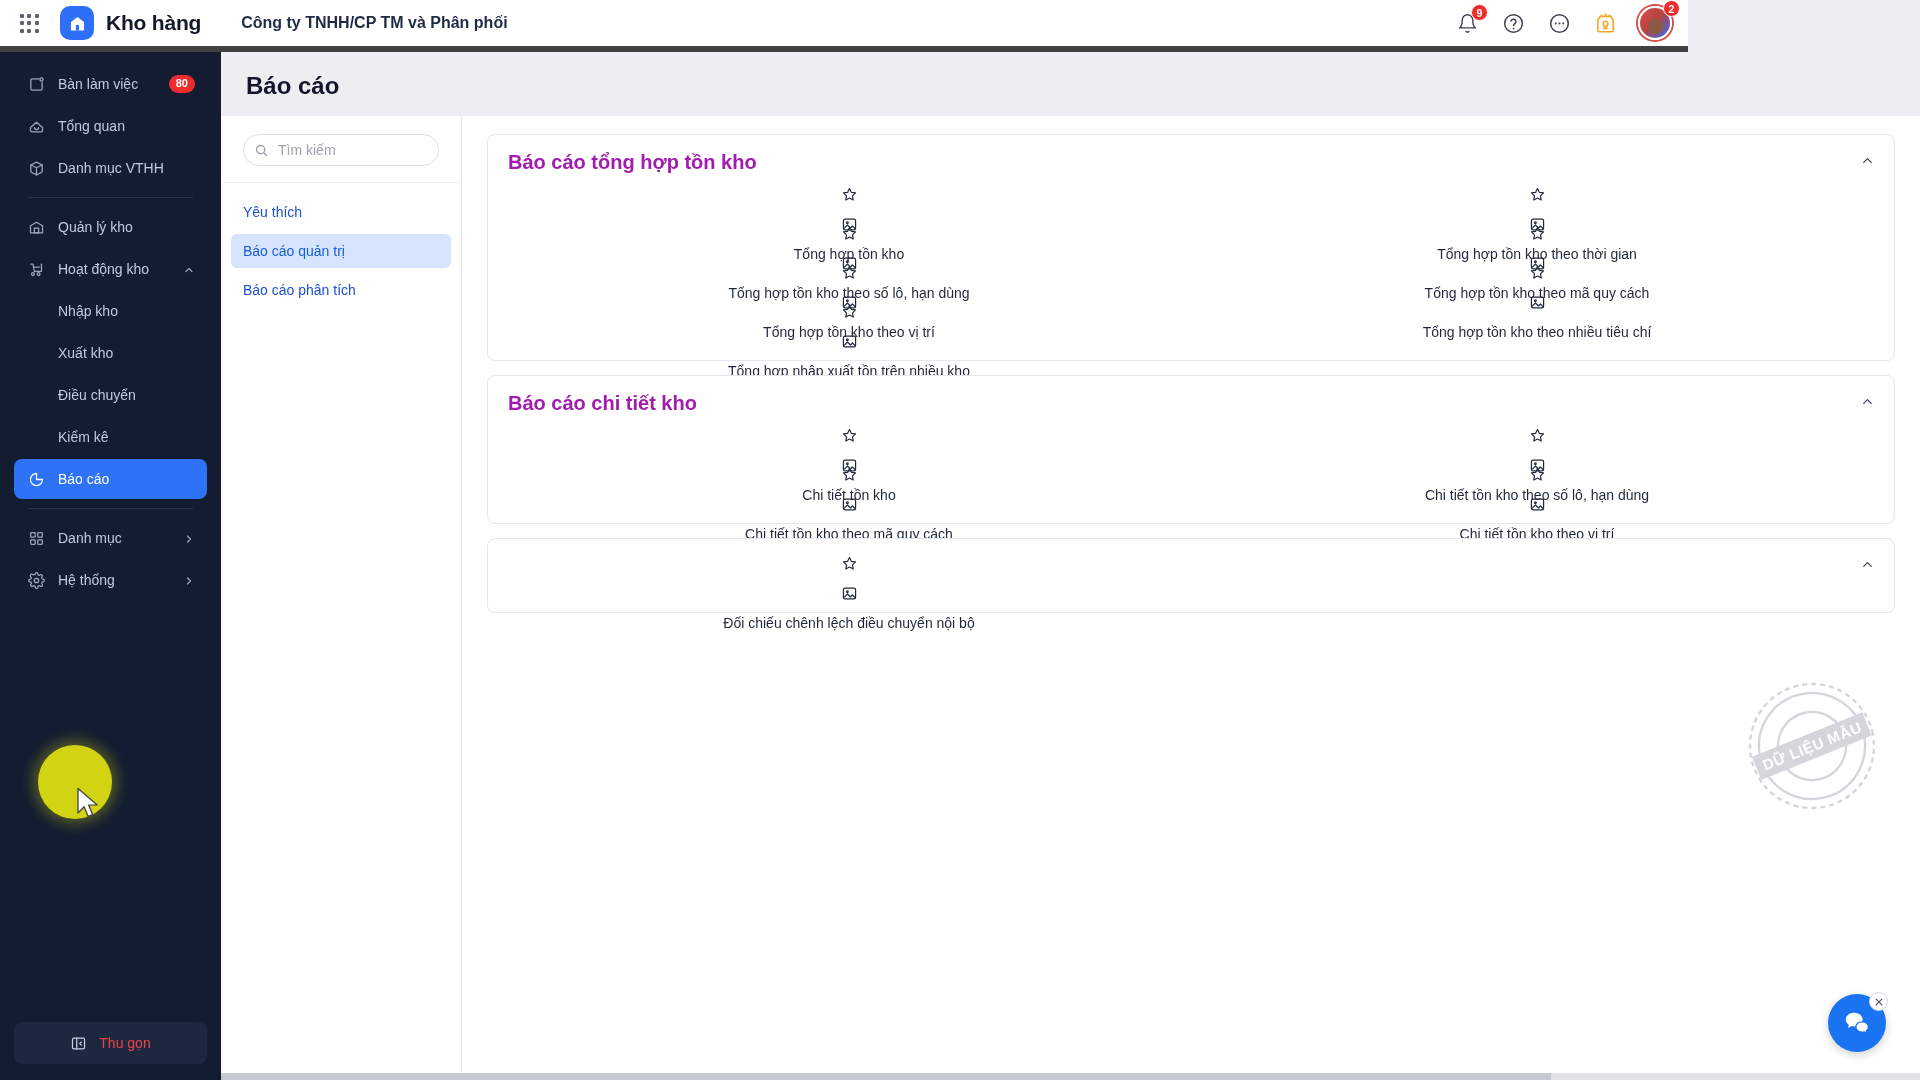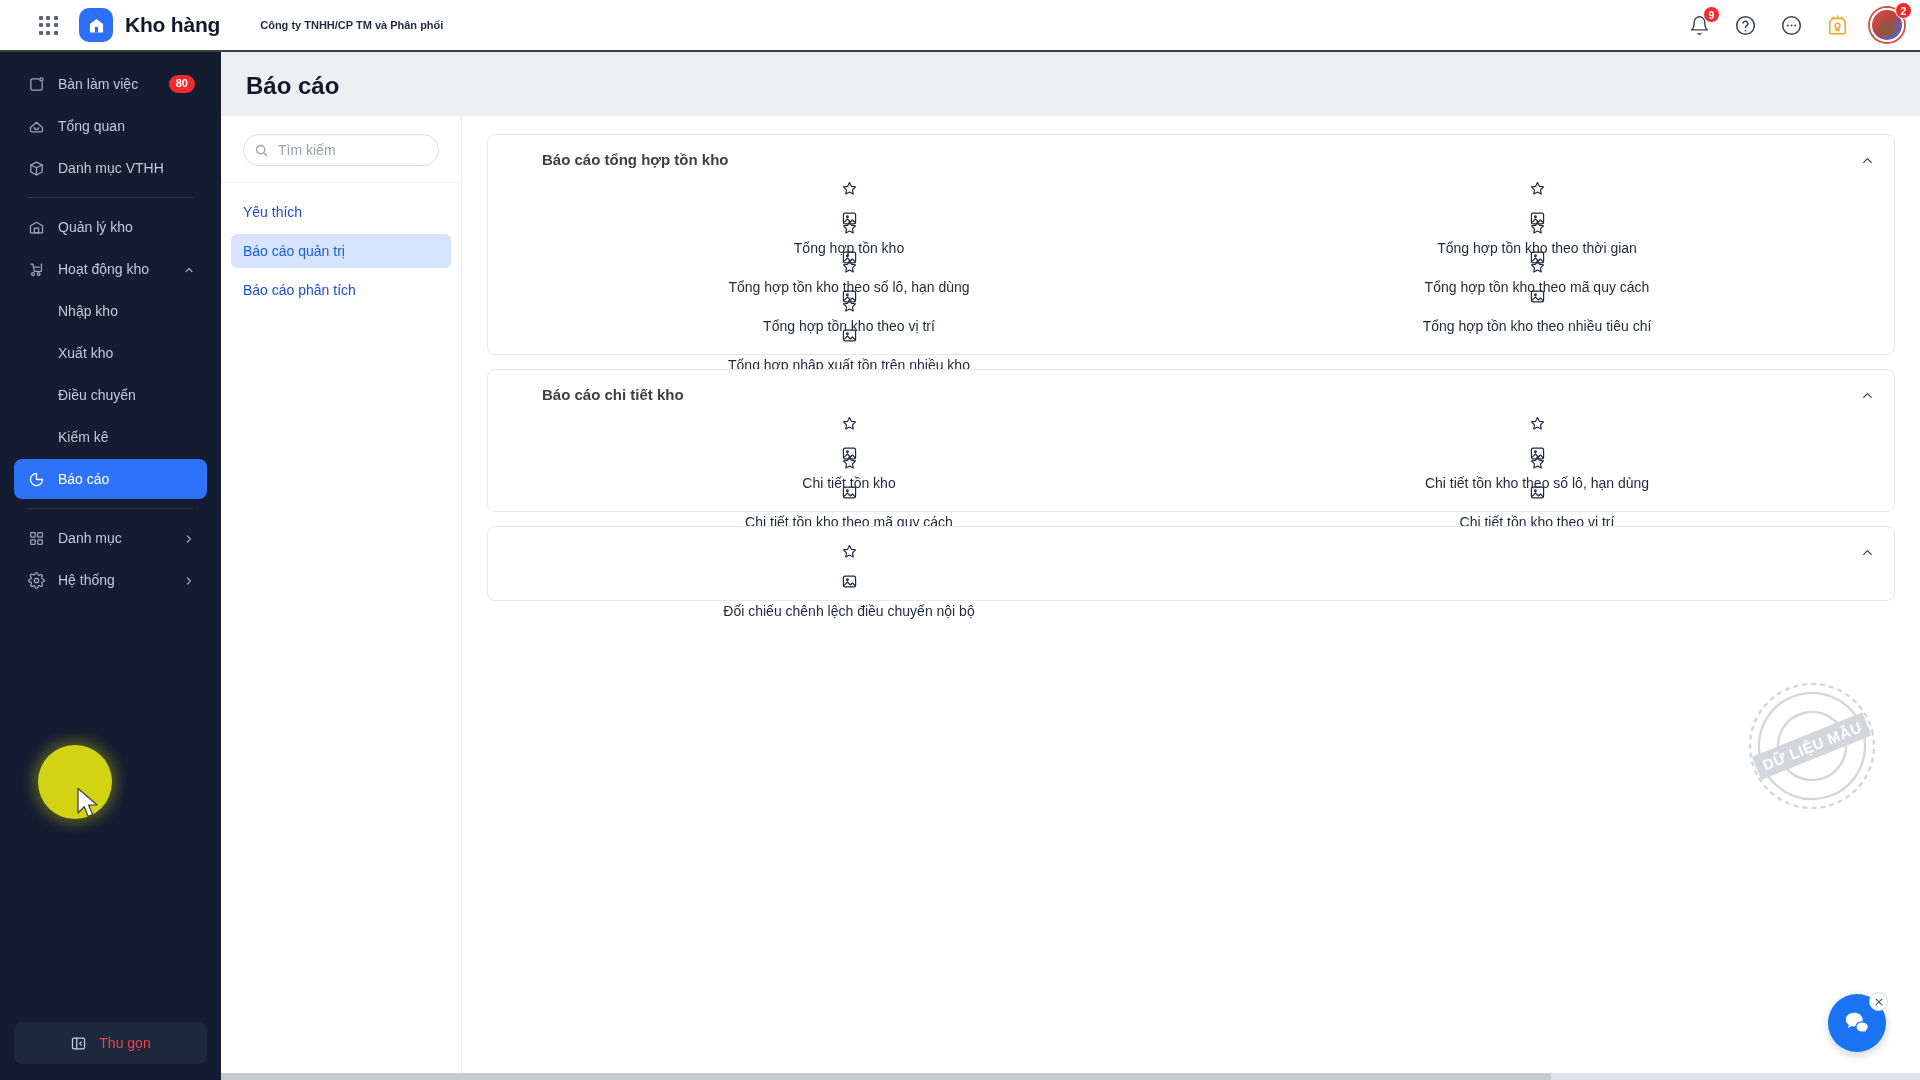--- a/index.html
+++ b/index.html
@@ -7,26 +7,25 @@
   html, body {
     width: 1920px; height: 1080px;
     overflow: hidden;
     font-family: "Liberation Sans", "DejaVu Sans", sans-serif;
     background: #eceef2;
   }
 
   
   .topbar {
     position: absolute; top: 0; left: 0;
-    width: 1920px; height: 52px;
+    width: 1688px; height: 52px;
     background: #ffffff;
     display: flex; align-items: center;
-    border-bottom: 2px solid #404040;
+    border-bottom: 6px solid #404040;
     z-index: 40;
-    padding-left: 19px;
   }
   .apps-grid {
     width: 26px; height: 26px;
     margin-left: 16px;
     display: grid;
     grid-template-columns: repeat(3, 4px);
     grid-template-rows: repeat(3, 4px);
     gap: 3.5px;
     align-content: center; justify-content: center;
     cursor: pointer;
@@ -40,21 +39,21 @@
     display: flex; align-items: center; justify-content: center;
     flex: none;
   }
   .brand-name {
     margin-left: 12px;
     font-size: 21px; font-weight: bold; color: #13182a;
     letter-spacing: -0.2px;
   }
   .company-name {
     margin-left: 40px;
-    font-size: 11px; font-weight: bold; color: #1f2a44;
+    font-size: 16px; font-weight: bold; color: #1f2a44;
   }
   .topbar-right {
     margin-left: auto; margin-right: 16px;
     display: flex; align-items: center; gap: 20px;
   }
   .tb-icon { position: relative; width: 26px; height: 26px; display:flex; align-items:center; justify-content:center; cursor: pointer; }
   .badge {
     position: absolute; top: -6px; right: -8px;
     min-width: 17px; height: 17px; padding: 0 4px;
     border-radius: 9px; background: #ef2b2b;
@@ -163,21 +162,21 @@
   .cat-item.selected { background: #d6e4fd; color: #1a5fd6; }
 
   
   .cards-area { flex: 1; padding: 18px 25px 0 25px; overflow: hidden; }
   .card {
     border: 1px solid #e4e7ee; border-radius: 8px;
     background: #fff; margin-bottom: 14px;
     padding: 16px 20px 18px 20px;
     position: relative;
   }
-  .card-title { font-size: 15px; font-weight: bold; color: #404040; margin-bottom: 12px; margin-left: 34px; }
+  .card-title { font-size: 20px; font-weight: bold; color: #a21caf; margin-bottom: 12px; }
   .card-toggle { position: absolute; top: 16px; right: 18px; cursor: pointer; width: 18px; height: 18px; display:flex; align-items:center; justify-content:center;}
   .report-grid { display: grid; grid-template-columns: 1fr 1fr; column-gap: 10px; row-gap: 0; }
   .report-item {
     display: flex; align-items: center; gap: 13px;
     height: 39px; font-size: 14px; color: #1f2738;
     cursor: pointer; padding-left: 4px; flex-direction: column;
   }
   .report-item .rep-label { white-space: nowrap; }
   .ic { flex: none; display: flex; align-items: center; justify-content: center; }
 

